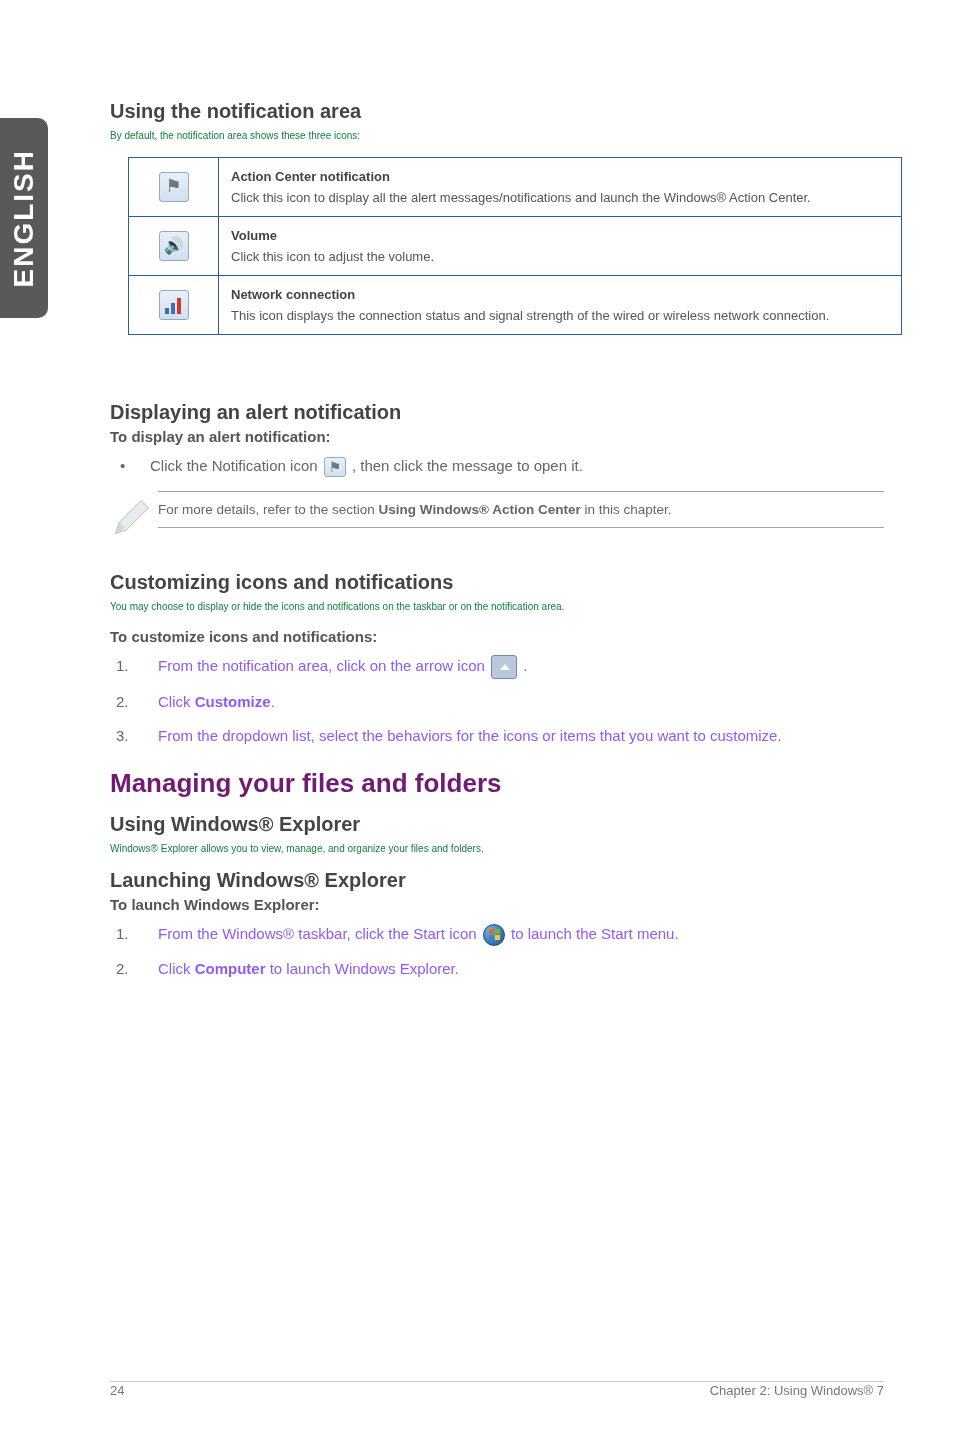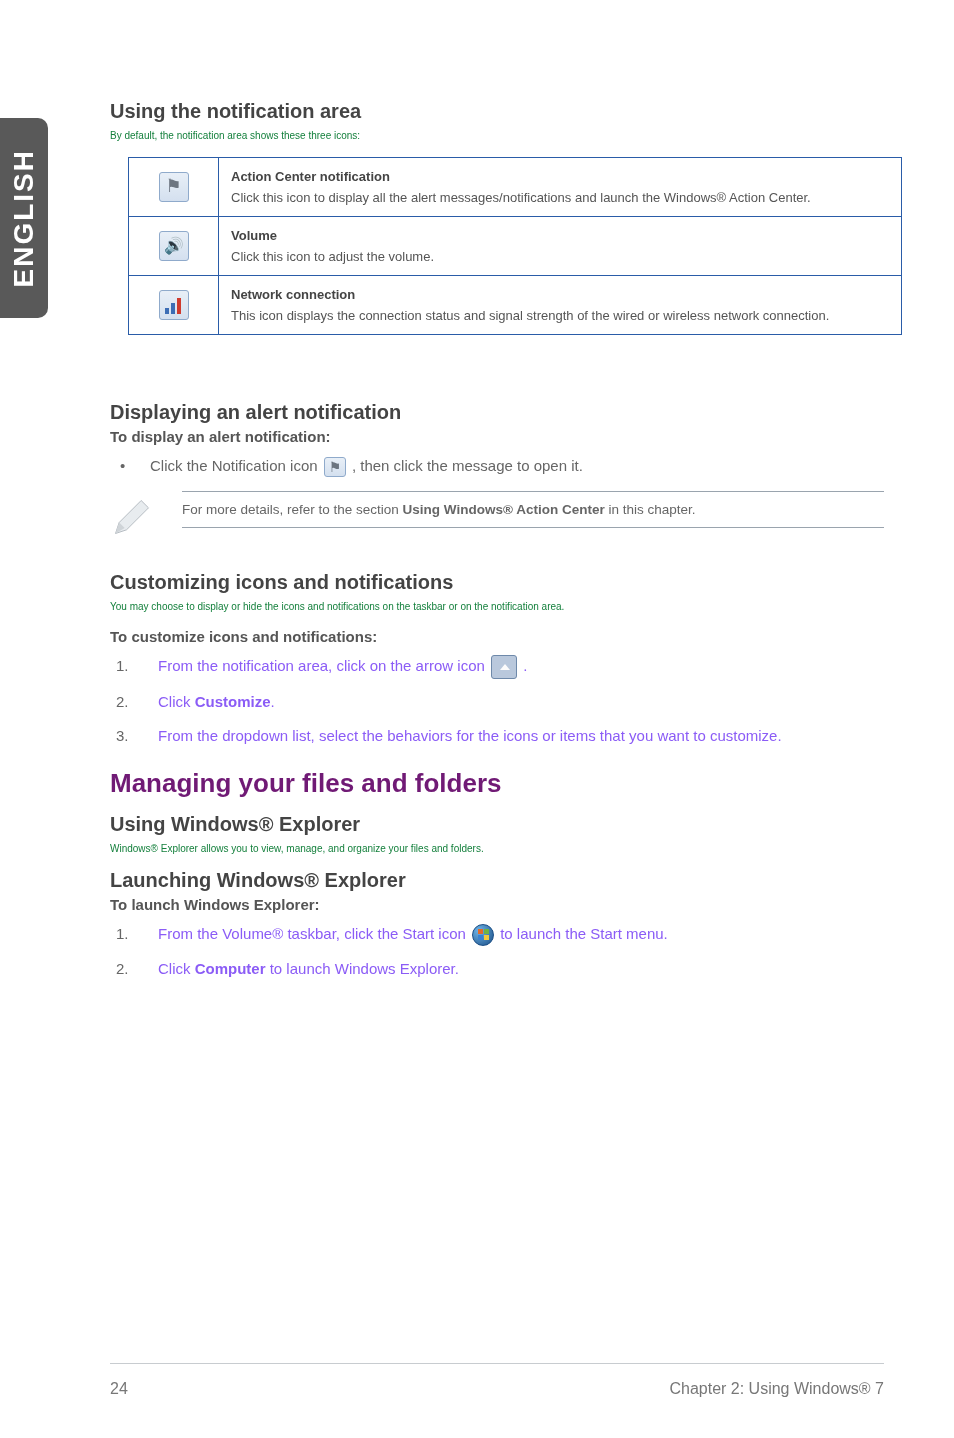--- a/index.html
+++ b/index.html
@@ -218,21 +218,20 @@
     content:counter(item) ".";
     position:absolute;
     left:6px;
     top:0;
     color:#666;
   }
   .note-block{
     margin:14px 0 28px 0;
     display:flex;
     align-items:flex-start;
-    gap:24px;
   }
   .note-block .pencil{
     width:48px;
     flex-shrink:0;
     padding-top:4px;
   }
   .note-block .note-text{
     flex:1;
     border-top:1px solid #9aa4ae;
     border-bottom:1px solid #9aa4ae;
@@ -245,24 +244,24 @@
     font-weight:bold;
     color:#701a75;
     margin:20px 0 14px 0;
   }
   .footer{
     position:absolute;
     bottom:40px;
     left:110px;
     right:70px;
     border-top:1px solid #c8ccd0;
-    padding-top:16px;
+    padding-top:1px;
     display:flex;
     justify-content:space-between;
-    font-size:16px;
+    font-size:13px;
     color:#777;
   }
   .spacer{ height:26px; }
 </style>
 </head>
 <body>
 
 <div class="side-tab">
   <span>ENGLISH</span>
 </div>
@@ -350,21 +349,21 @@
   <h2 class="major-head">Managing your files and folders</h2>
 
   <h3 class="section-head">Using Windows® Explorer</h3>
   <p class="body-text">Windows® Explorer allows you to view, manage, and organize your files and folders.</p>
 
   <h4 class="sub-head">Launching Windows® Explorer</h4>
   <p class="bold-line">To launch Windows Explorer:</p>
 
   <ol class="numlist">
     <li>
-      <span>From the Volume® taskbar, click the Start icon </span>
+      <span>From the Windows® taskbar, click the Start icon </span>
       <span class="inline-icon start"></span>
       <span> to launch the Start menu.</span>
     </li>
     <li>
       <span>Click </span><strong>Computer</strong><span> to launch Windows Explorer.</span>
     </li>
   </ol>
 
 </div>
 

